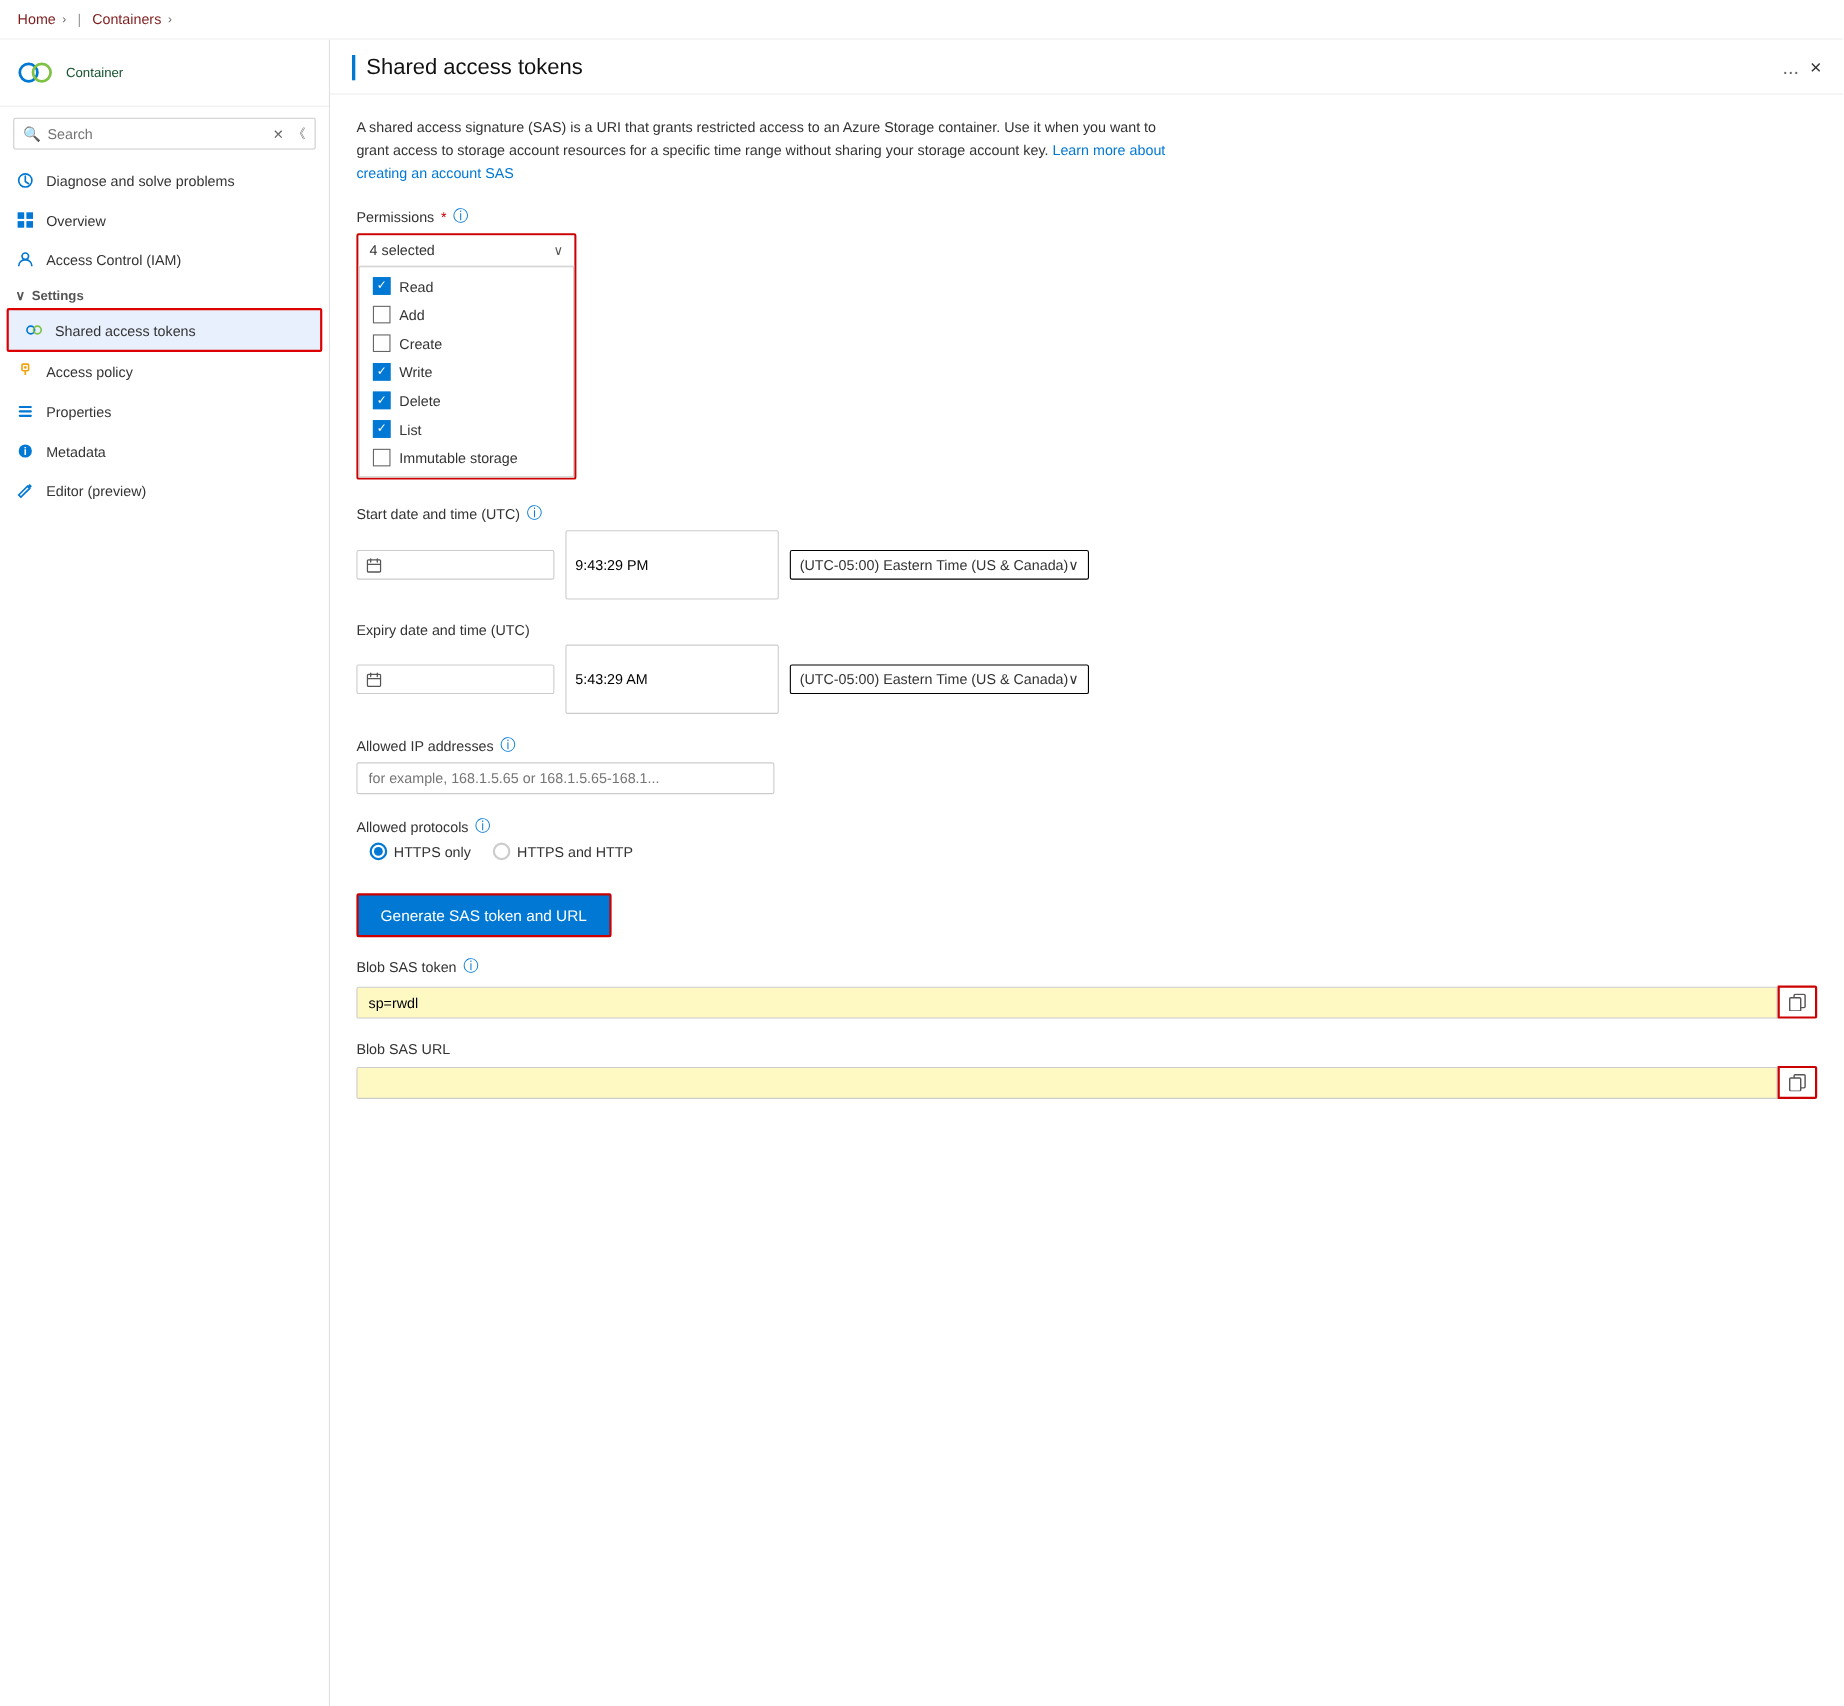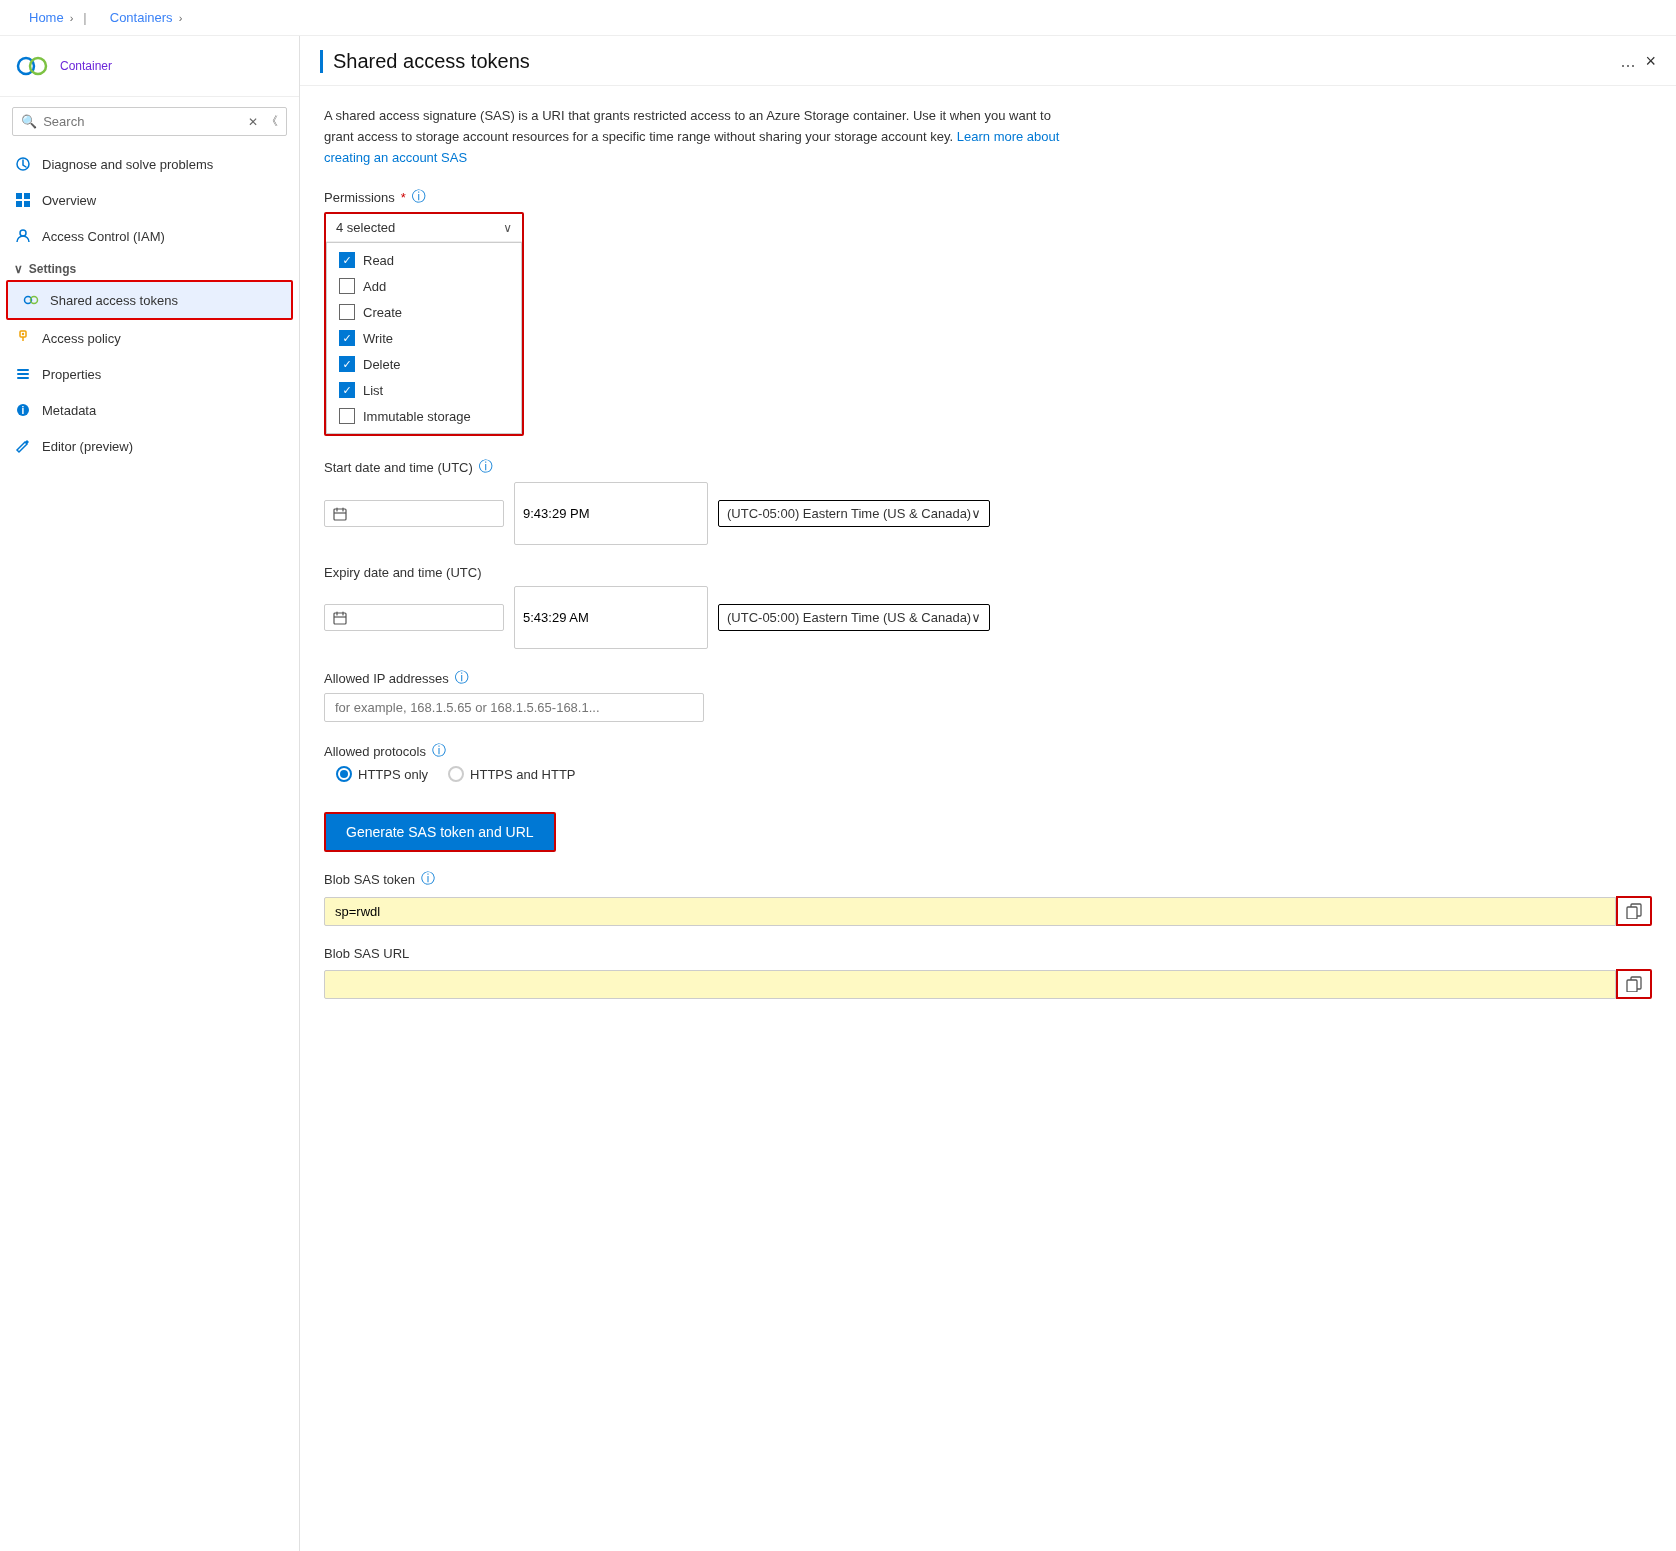--- a/index.html
+++ b/index.html
@@ -1,31 +1,31 @@
 <!DOCTYPE html>
 <html><head>
   <meta charset="utf-8">
   <style>
     * { box-sizing: border-box; margin: 0; padding: 0; }
     body { font-family: 'Segoe UI', Arial, sans-serif; font-size: 13px; color: #333; background: #fff; display: flex; flex-direction: column; height: 100vh; overflow: hidden; }
 
     
     .breadcrumb { display: flex; align-items: center; padding: 10px 16px; font-size: 13px; color: #0078d4; gap: 6px; border-bottom: 1px solid #eee; }
     .breadcrumb span { color: #333; }
-    .breadcrumb a { color: #3b82f6; text-decoration: none; margin-left: 13px; }
+    .breadcrumb a { color: #7f1d1d; text-decoration: none; }
     .breadcrumb .sep { color: #666; font-size: 11px; }
 
     
     .main-layout { display: flex; flex: 1; overflow: hidden; }
 
     
     .sidebar { width: 300px; min-width: 300px; border-right: 1px solid #e0e0e0; display: flex; flex-direction: column; overflow-y: auto; background: #fff; }
 
     .sidebar-header { display: flex; align-items: center; padding: 12px 14px; gap: 10px; border-bottom: 1px solid #eee; }
-    .sidebar-title { font-size: 12px; color: #6d28d9; }
+    .sidebar-title { font-size: 12px; color: #14532d; }
 
     .search-box { display: flex; align-items: center; margin: 10px 12px; border: 1px solid #ccc; border-radius: 2px; padding: 5px 8px; gap: 6px; }
     .search-box input { border: none; outline: none; flex: 1; font-size: 13px; }
     .search-box .x-btn { cursor: pointer; color: #666; font-size: 12px; }
     .search-box .collapse-btn { cursor: pointer; color: #666; font-size: 12px; margin-left: 2px; }
 
     .nav-item { display: flex; align-items: center; padding: 9px 14px; gap: 10px; cursor: pointer; font-size: 13px; }
     .nav-item.active { background: #e8f0fe; }
     .nav-item .icon { width: 18px; height: 18px; display: flex; align-items: center; justify-content: center; flex-shrink: 0; }
 

